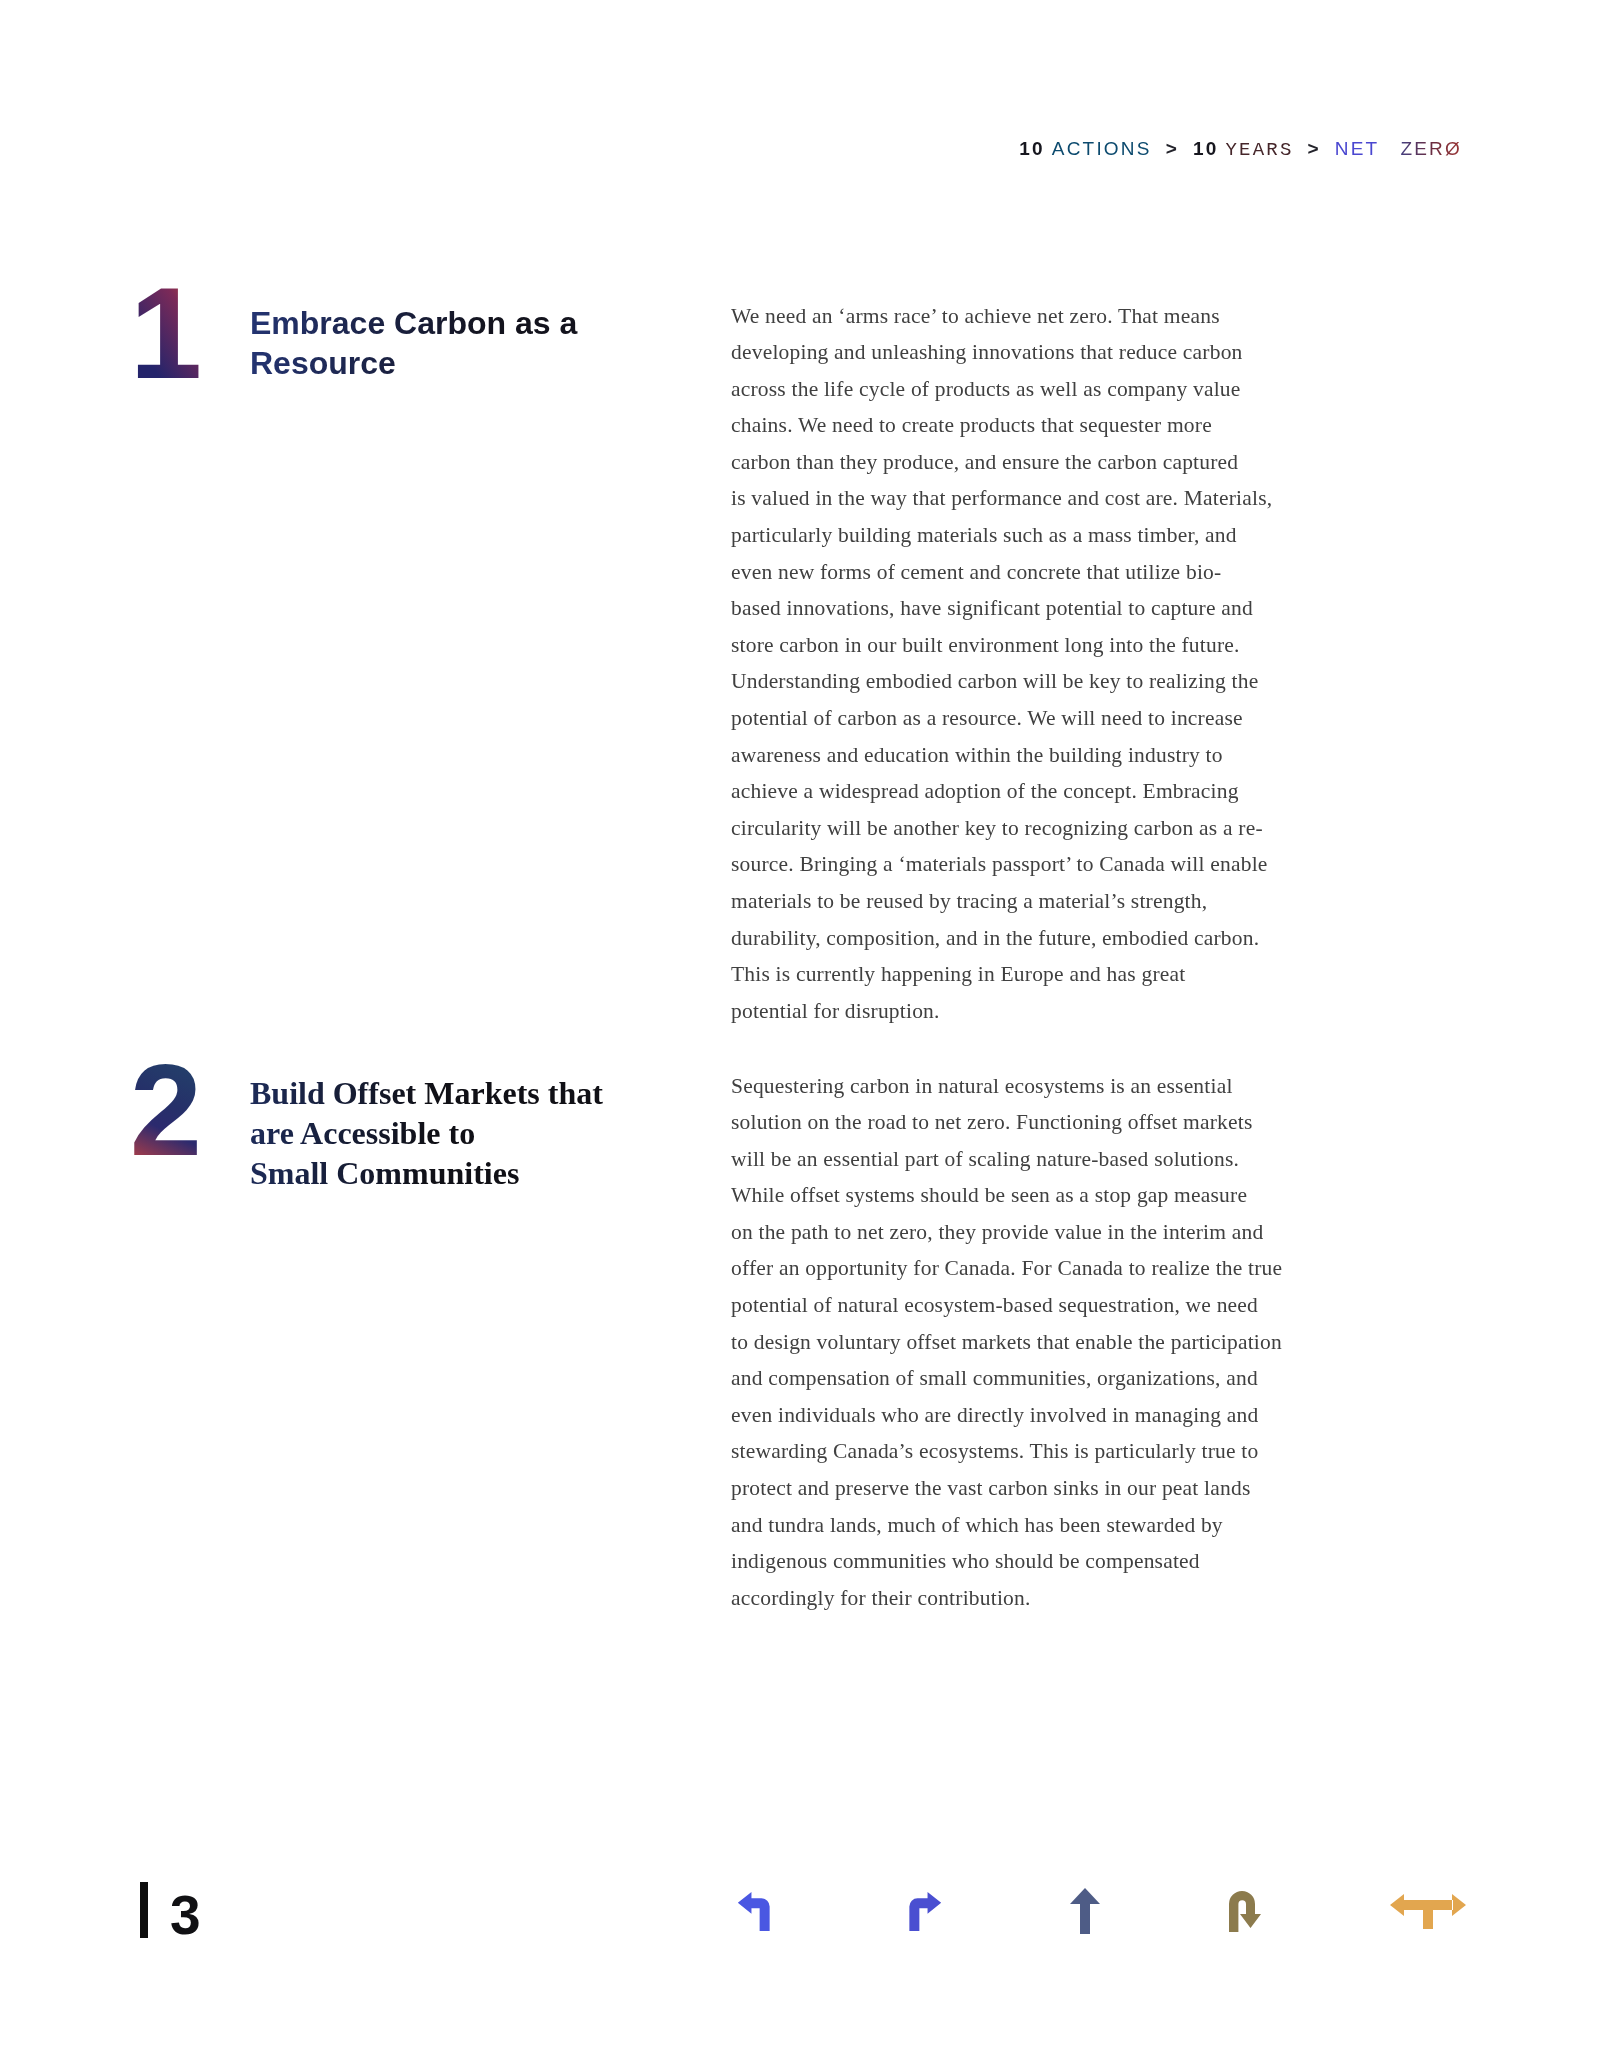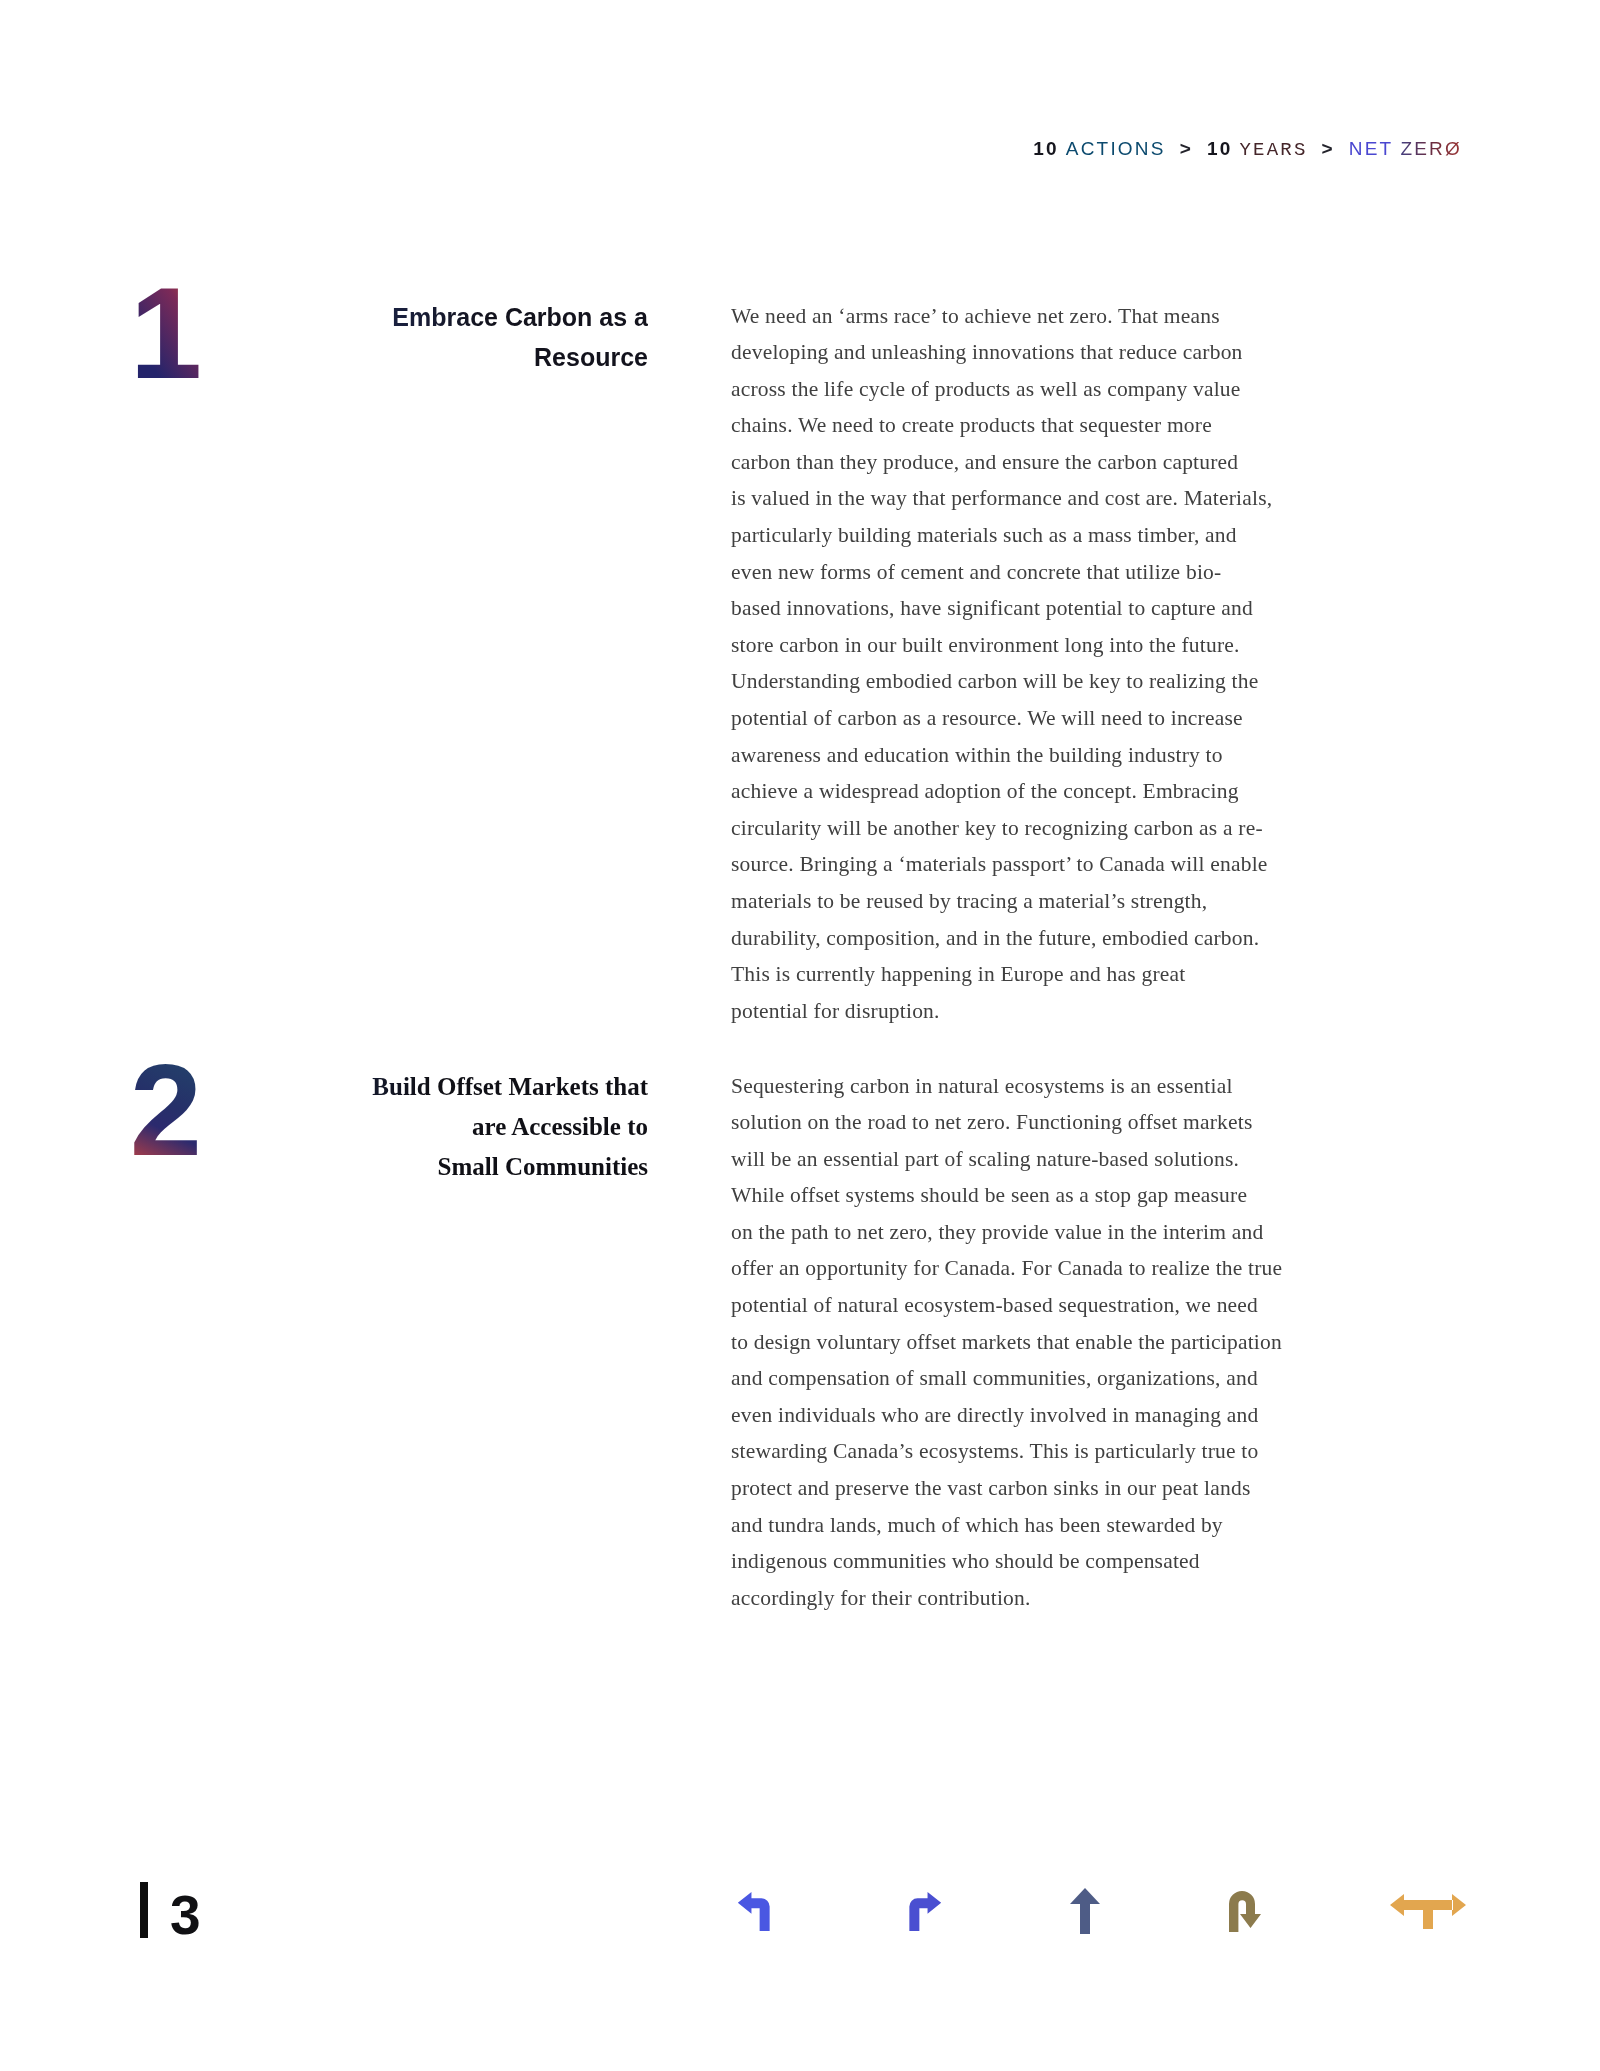--- a/index.html
+++ b/index.html
@@ -11,37 +11,37 @@
   .breadcrumb{
     position:absolute;top:138px;right:138px;
     font-size:19px;letter-spacing:2.2px;white-space:nowrap;
     color:#23232b;
   }
   .breadcrumb span{display:inline-block;}
   .bc-strong{font-weight:700;color:#16161e;margin-right:7px;}
   .bc-actions{color:#0c4a6e;}
   .bc-years{color:#45262a;font-family:Liberation Mono, monospace;}
   .bc-sep{color:#23232b;font-weight:700;margin:0 14px;}
-  .bc-net{color:#4a47d0;margin-right:7px;text-align:right;}
+  .bc-net{color:#4a47d0;margin-right:21px;text-align:right;}
   .bc-zero{
     background-image:linear-gradient(90deg,#443f80 0%,#6d2c3d 55%,#9c3434 100%);
     -webkit-background-clip:text;background-clip:text;color:transparent;
   }
   
   .numeral{
     position:absolute;width:96px;text-align:center;
     font-size:130px;font-weight:700;line-height:1;
     -webkit-background-clip:text;background-clip:text;color:transparent;
   }
   .numeral.n1{left:118px;top:268px;background-image:linear-gradient(55deg,#24246b 30%,#7c2a58 68%,#d8512e 94%);}
   .numeral.n2{left:118px;top:1045px;background-image:linear-gradient(205deg,#224a6b 0%,#253069 45%,#2c2a6e 62%,#a23c4b 85%,#e0692d 100%);}
   
   .heading{
-    position:absolute;width:398px;text-align:right;
-    font-size:25px;font-weight:700;line-height:40px;white-space:pre-line;
+    position:absolute;width:398px;text-align:left;
+    font-size:32px;font-weight:700;line-height:40px;white-space:pre-line;
     -webkit-background-clip:text;background-clip:text;color:transparent;
   }
   .heading.h1{left:250px;top:276px;background-image:linear-gradient(90deg,#243472 0%,#13131d 60%);}
   .heading.h2{left:250px;top:1046px;background-image:linear-gradient(90deg,#1d2b58 0%,#101016 45%);font-family:Liberation Serif, serif;}
   
   .body-text{
     position:absolute;left:731px;width:748px;
     font-size:21.5px;line-height:36.6px;letter-spacing:0.2px;
     color:#404040;white-space:pre-line;font-weight:400;font-family:Liberation Serif, serif;
   }

